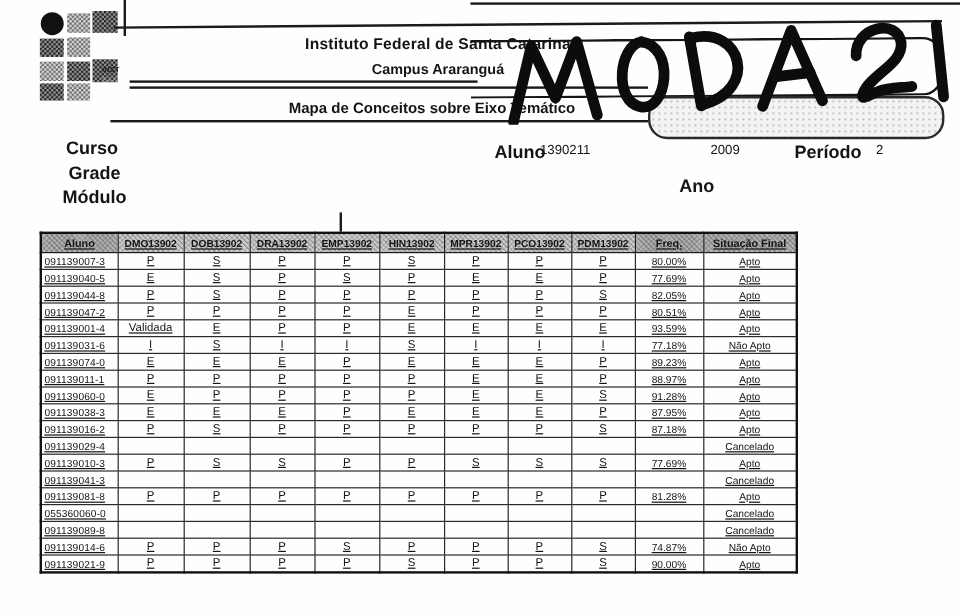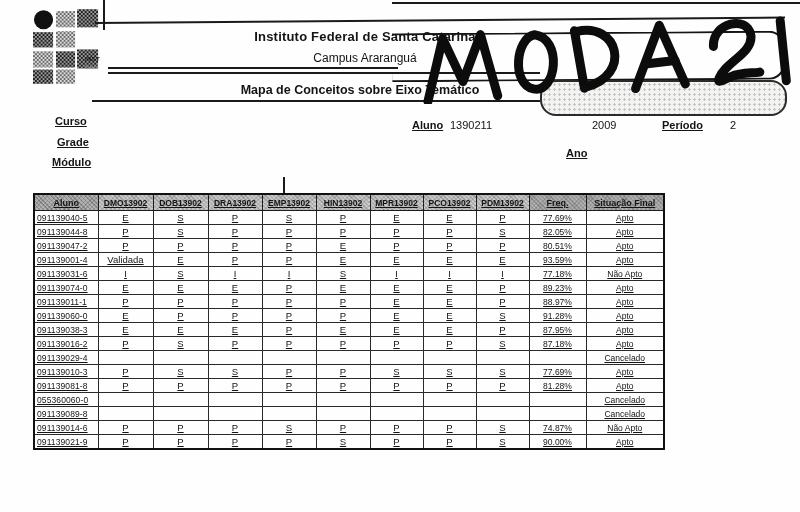--- a/index.html
+++ b/index.html
@@ -5,36 +5,36 @@
   html,body{margin:0;padding:0;background:#fff;}
   .page{position:relative;width:800px;height:512px;background:#fefefe;overflow:hidden;
         font-family:"Liberation Sans", sans-serif;color:#141414;}
   .abs{position:absolute;}
   .rule{position:absolute;background:#1a1a1a;}
 
   
   .inst-title{position:absolute;left:165px;top:29px;width:400px;text-align:center;
               font-weight:bold;font-size:13px;letter-spacing:.2px;}
   .campus-title{position:absolute;left:165px;top:51px;width:400px;text-align:center;
-              font-weight:normal;font-size:12px;}
+              font-weight:bold;font-size:12px;}
   .map-title{position:absolute;left:140px;top:83px;width:440px;text-align:center;
               font-weight:bold;font-size:12.5px;}
 
   
   .box1{position:absolute;left:392px;top:32px;width:391px;height:45px;
         border:2px solid #151515;border-left:none;border-radius:0 16px 16px 0;
         transform:rotate(-0.4deg);}
   .box2{position:absolute;left:540px;top:80px;width:243px;height:32px;
         border:2px solid #2b2b2b;border-radius:16px;background-color:#f3f3f2;
         background-image:radial-gradient(rgba(110,110,110,0.35) 1px, transparent 1.2px);
         background-size:5px 5px;}
 
   .logo-caption{position:absolute;left:85px;font-size:6px;font-weight:bold;letter-spacing:.3px;}
 
-  .meta-label{position:absolute;font-weight:bold;font-size:11px;text-decoration:underline;}
+  .meta-label{position:absolute;font-weight:bold;font-size:15px;}
   .meta-value{position:absolute;font-size:11px;}
 
   
   #concept-table{position:absolute;left:33px;top:193px;width:630px;
         border-collapse:collapse;table-layout:fixed;font-size:9.5px;
         border:2px solid #111;text-decoration:underline;}
   #concept-table th{border:1px solid #1c1c1c;padding:0;height:15px;
         font-weight:bold;font-size:8.5px;overflow:hidden;white-space:nowrap;
         background-color:#cdcdcd;
         background-image:
@@ -145,20 +145,33 @@
           <th>HIN13902</th>
           <th>MPR13902</th>
           <th>PCO13902</th>
           <th>PDM13902</th>
           <th class="dark">Freq.</th>
           <th class="dark">Situação Final</th>
         </tr>
       </thead>
     <tbody>
         <tr>
+          <td class="c-id">091139007-3</td>
+          <td>P</td>
+          <td>S</td>
+          <td>P</td>
+          <td>P</td>
+          <td>S</td>
+          <td>P</td>
+          <td>P</td>
+          <td>P</td>
+          <td class="c-val">80.00%</td>
+          <td class="c-val">Apto</td>
+        </tr>
+        <tr>
           <td class="c-id">091139040-5</td>
           <td>E</td>
           <td>S</td>
           <td>P</td>
           <td>S</td>
           <td>P</td>
           <td>E</td>
           <td>E</td>
           <td>P</td>
           <td class="c-val">77.69%</td>
@@ -301,59 +314,72 @@
           <td>S</td>
           <td>P</td>
           <td>P</td>
           <td>S</td>
           <td>S</td>
           <td>S</td>
           <td class="c-val">77.69%</td>
           <td class="c-val">Apto</td>
         </tr>
         <tr>
-          <td class="c-id">091139081-8</td>
-          <td>P</td>
-          <td>P</td>
-          <td>P</td>
-          <td>P</td>
-          <td>P</td>
-          <td>P</td>
-          <td>P</td>
-          <td>P</td>
-          <td class="c-val">81.28%</td>
-          <td class="c-val">Apto</td>
-        </tr>
-        <tr>
-          <td class="c-id">055360060-0</td>
+          <td class="c-id">091139041-3</td>
           <td></td>
           <td></td>
           <td></td>
           <td></td>
           <td></td>
           <td></td>
           <td></td>
           <td></td>
           <td class="c-val"></td>
           <td class="c-val">Cancelado</td>
         </tr>
         <tr>
-          <td class="c-id">091139089-8</td>
+          <td class="c-id">091139081-8</td>
+          <td>P</td>
+          <td>P</td>
+          <td>P</td>
+          <td>P</td>
+          <td>P</td>
+          <td>P</td>
+          <td>P</td>
+          <td>P</td>
+          <td class="c-val">81.28%</td>
+          <td class="c-val">Apto</td>
+        </tr>
+        <tr>
+          <td class="c-id">055360060-0</td>
           <td></td>
           <td></td>
           <td></td>
           <td></td>
           <td></td>
           <td></td>
           <td></td>
           <td></td>
           <td class="c-val"></td>
           <td class="c-val">Cancelado</td>
         </tr>
         <tr>
+          <td class="c-id">091139089-8</td>
+          <td></td>
+          <td></td>
+          <td></td>
+          <td></td>
+          <td></td>
+          <td></td>
+          <td></td>
+          <td></td>
+          <td class="c-val"></td>
+          <td class="c-val">Cancelado</td>
+        </tr>
+        <tr>
           <td class="c-id">091139014-6</td>
           <td>P</td>
           <td>P</td>
           <td>P</td>
           <td>S</td>
           <td>P</td>
           <td>P</td>
           <td>P</td>
           <td>S</td>
           <td class="c-val">74.87%</td>

